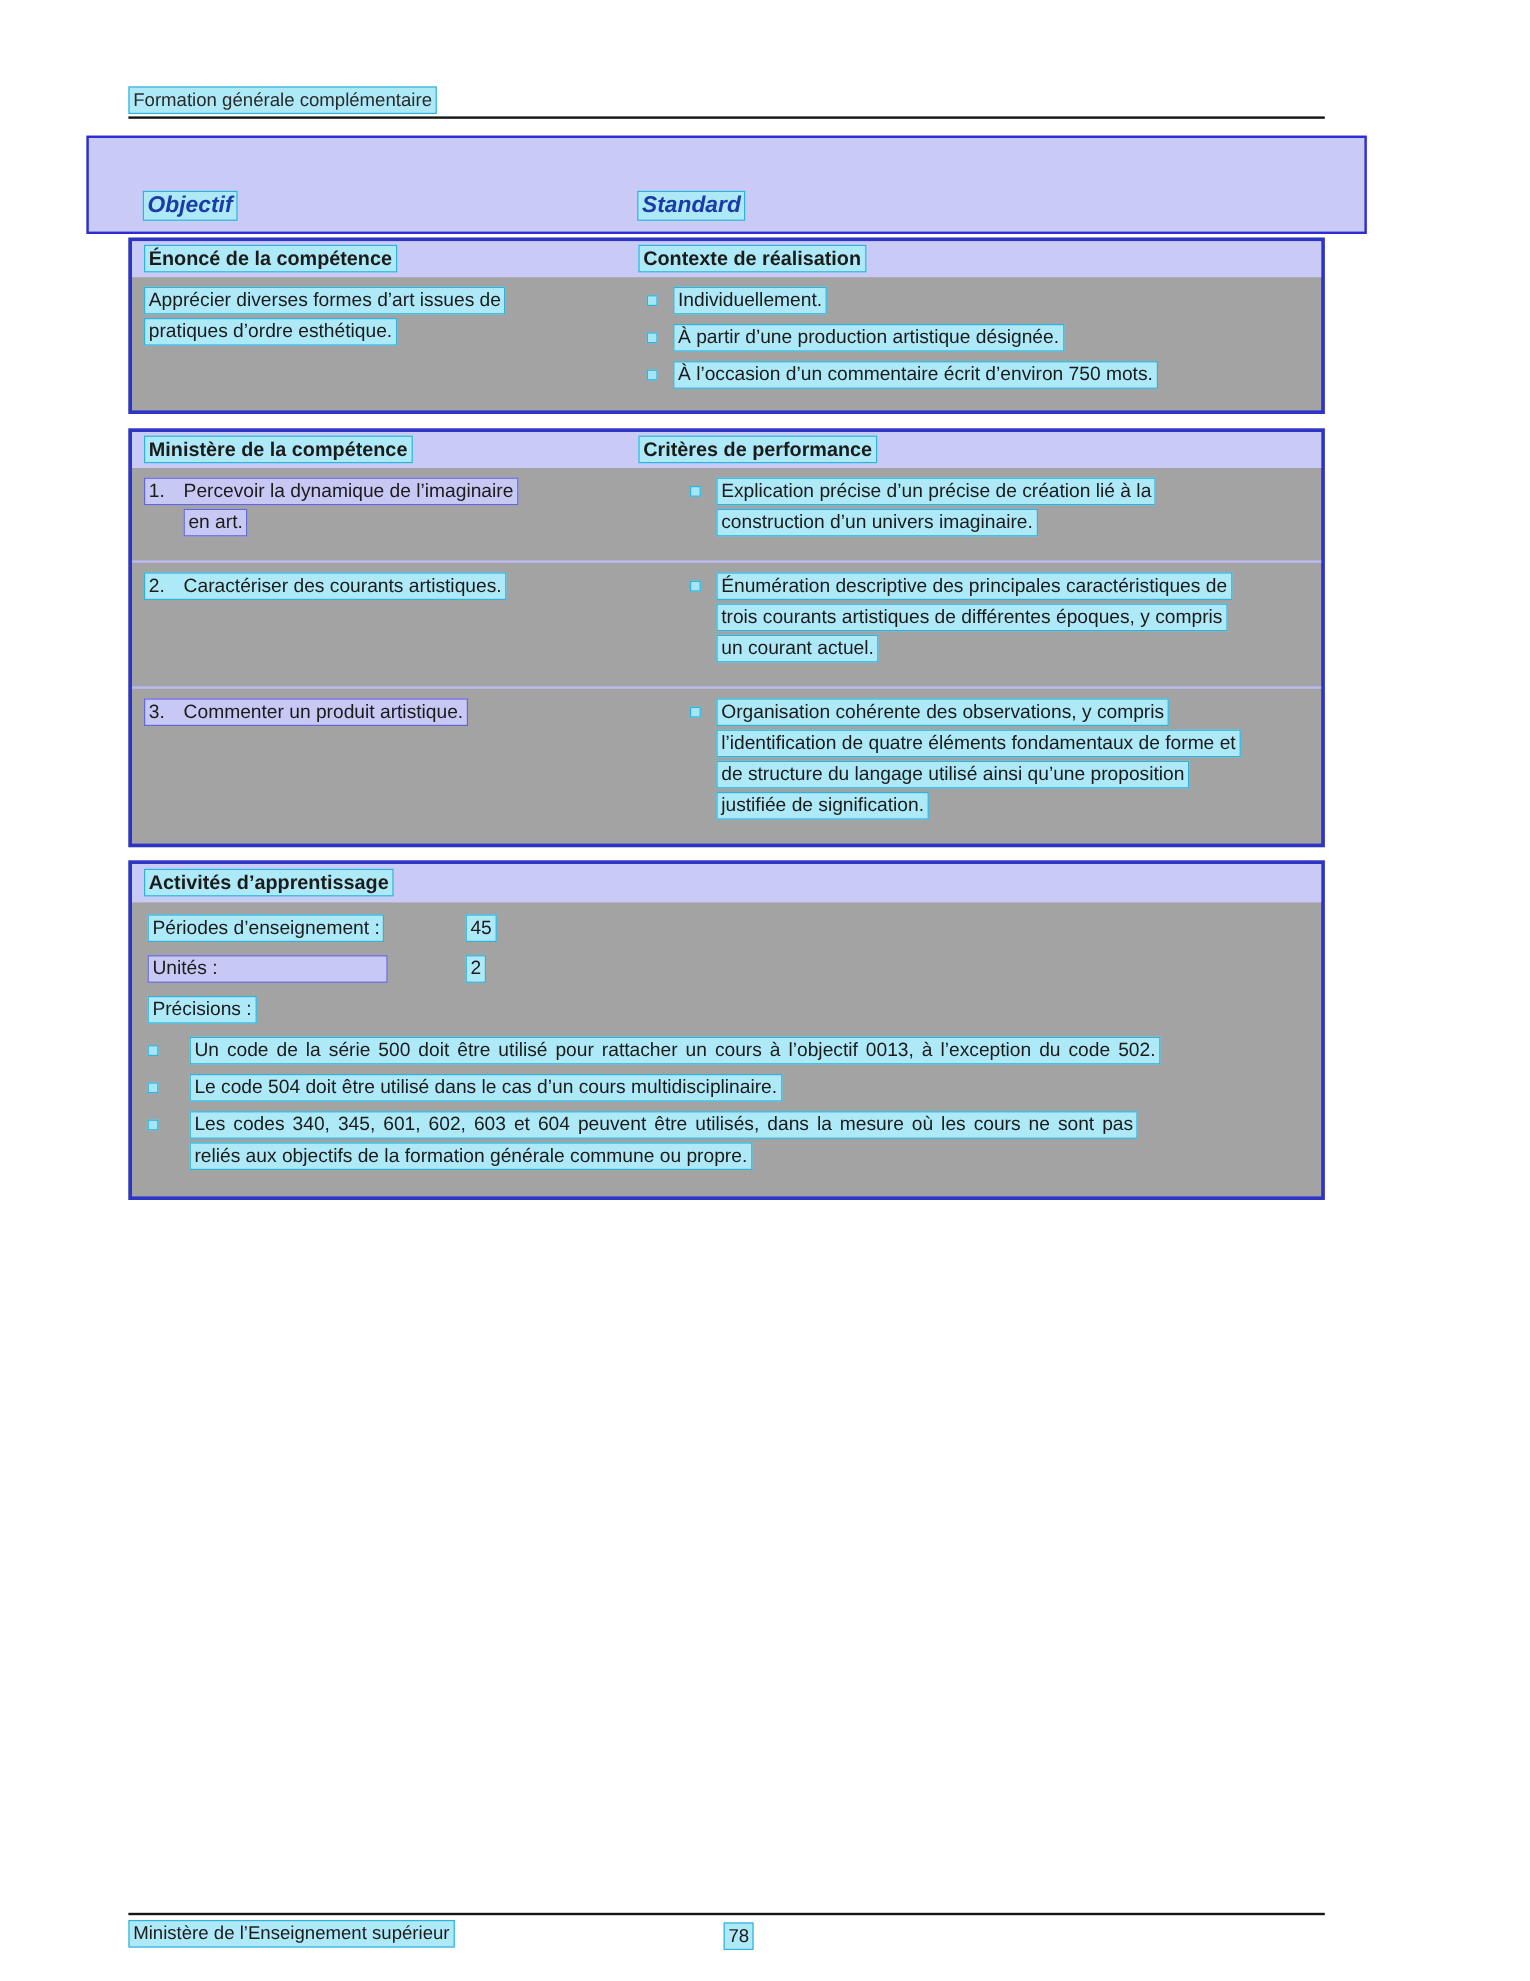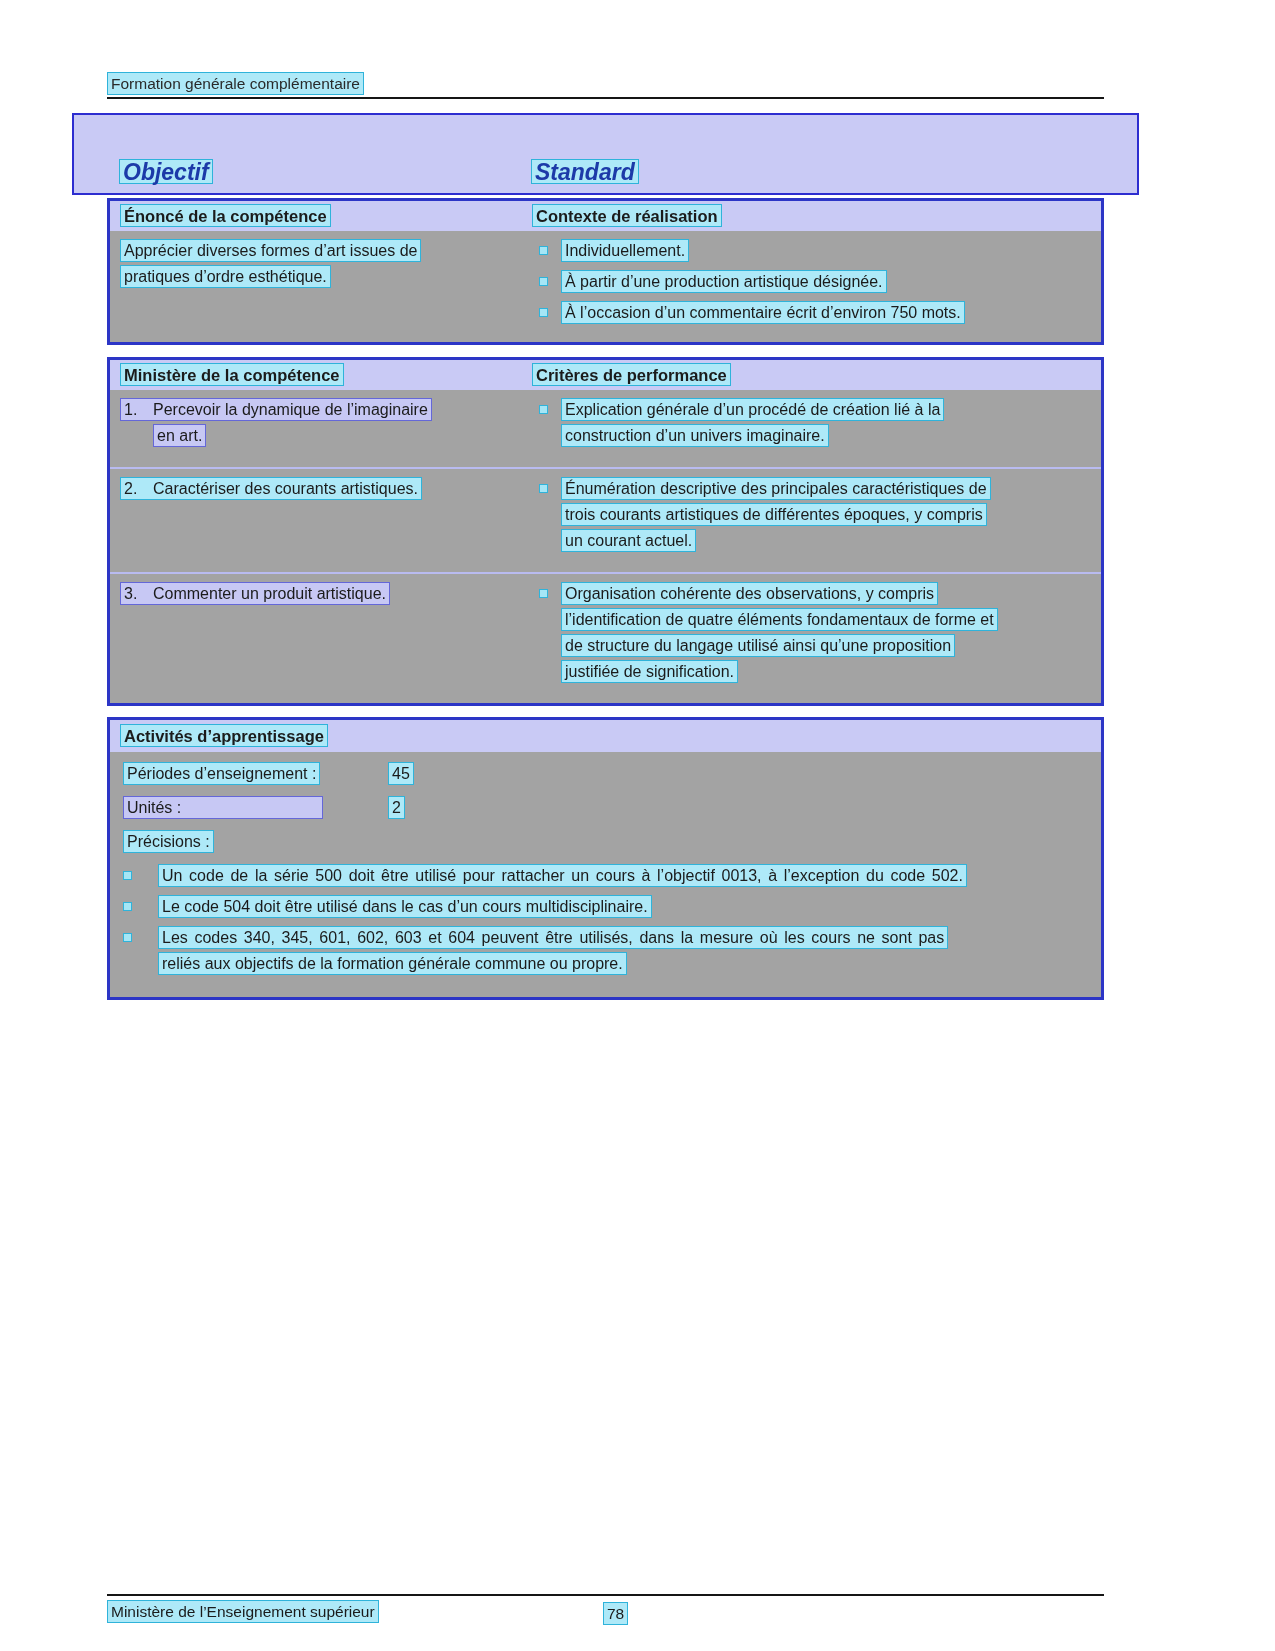--- a/index.html
+++ b/index.html
@@ -45,35 +45,35 @@
   }
   .tb-inner { margin:0 35px; }
   .title-bar {
     display:flex; justify-content:space-between; align-items:center;
     background:linear-gradient(180deg,#3c60d6,#2443b8);
     border:2px solid #e31b1b; padding:1px 5px;
   }
   .bar-words .hl { margin-right:4px; }
   .obj-row { display:grid; grid-template-columns:412px 1fr; padding-left:10px; margin-top:6px; }
   .obj-label {
-    font-weight:bold; font-style:italic; font-size:23px; color:#1c3aa8; line-height:22px;
+    font-weight:bold; font-style:italic; font-size:19px; color:#1c3aa8; line-height:22px;
   }
 
   
   .tbl { border:3px solid #2c35c6; background:#a3a3a3; }
   .t1 { margin-top:3px; }
   .t2 { margin-top:12px; }
   .t3 { margin-top:11px; }
   .tbl-head {
     background:#c9caf5; display:grid; grid-template-columns:412px 1fr;
     padding:3px 0 4px 10px;
   }
   .t1-body, .el-row { display:grid; grid-template-columns:412px 1fr;text-decoration:underline; }
   .t1-body { padding:8px 0 10px 10px; }
-  .el-row { padding:8px 0 12px 10px; }
+  .el-row { padding:8px 0 12px 10px;gap:36px; }
   .el-row + .el-row { border-top:2px solid #b9bbf0; }
   .cell-right { padding-left:5px; }
   .num { display:inline-block; width:29px; }
   .cont { margin-left:33px; }
 
   .b-row { display:grid; grid-template-columns:24px 1fr; margin-bottom:5px; }
   .bullet {
     width:9px; height:9px; background:#a5e6f6; border:1px solid #2fb3da;
     margin-top:7px; margin-left:2px;
   }
@@ -148,21 +148,21 @@
 
       <div class="el-row">
         <div>
           <div class="line"><span class="hl lav"><span class="num">1.</span><span>Percevoir la dynamique de l’imaginaire</span></span></div>
           <div class="line"><span class="hl lav cont">en art.</span></div>
         </div>
         <div class="cell-right">
           <div class="b-row">
               <span class="bullet"></span>
               <div>
-            <div class="line"><span class="hl">Explication générale d’un procédé de création lié à la</span></div>
+            <div class="line"><span class="hl">Explication précise d’un précise de création lié à la</span></div>
             <div class="line"><span class="hl">construction d’un univers imaginaire.</span></div>
           </div>
             </div>
         </div>
       </div>
 
       <div class="el-row">
         <div>
           <div class="line"><span class="hl"><span class="num">2.</span><span>Caractériser des courants artistiques.</span></span></div>
         </div>

